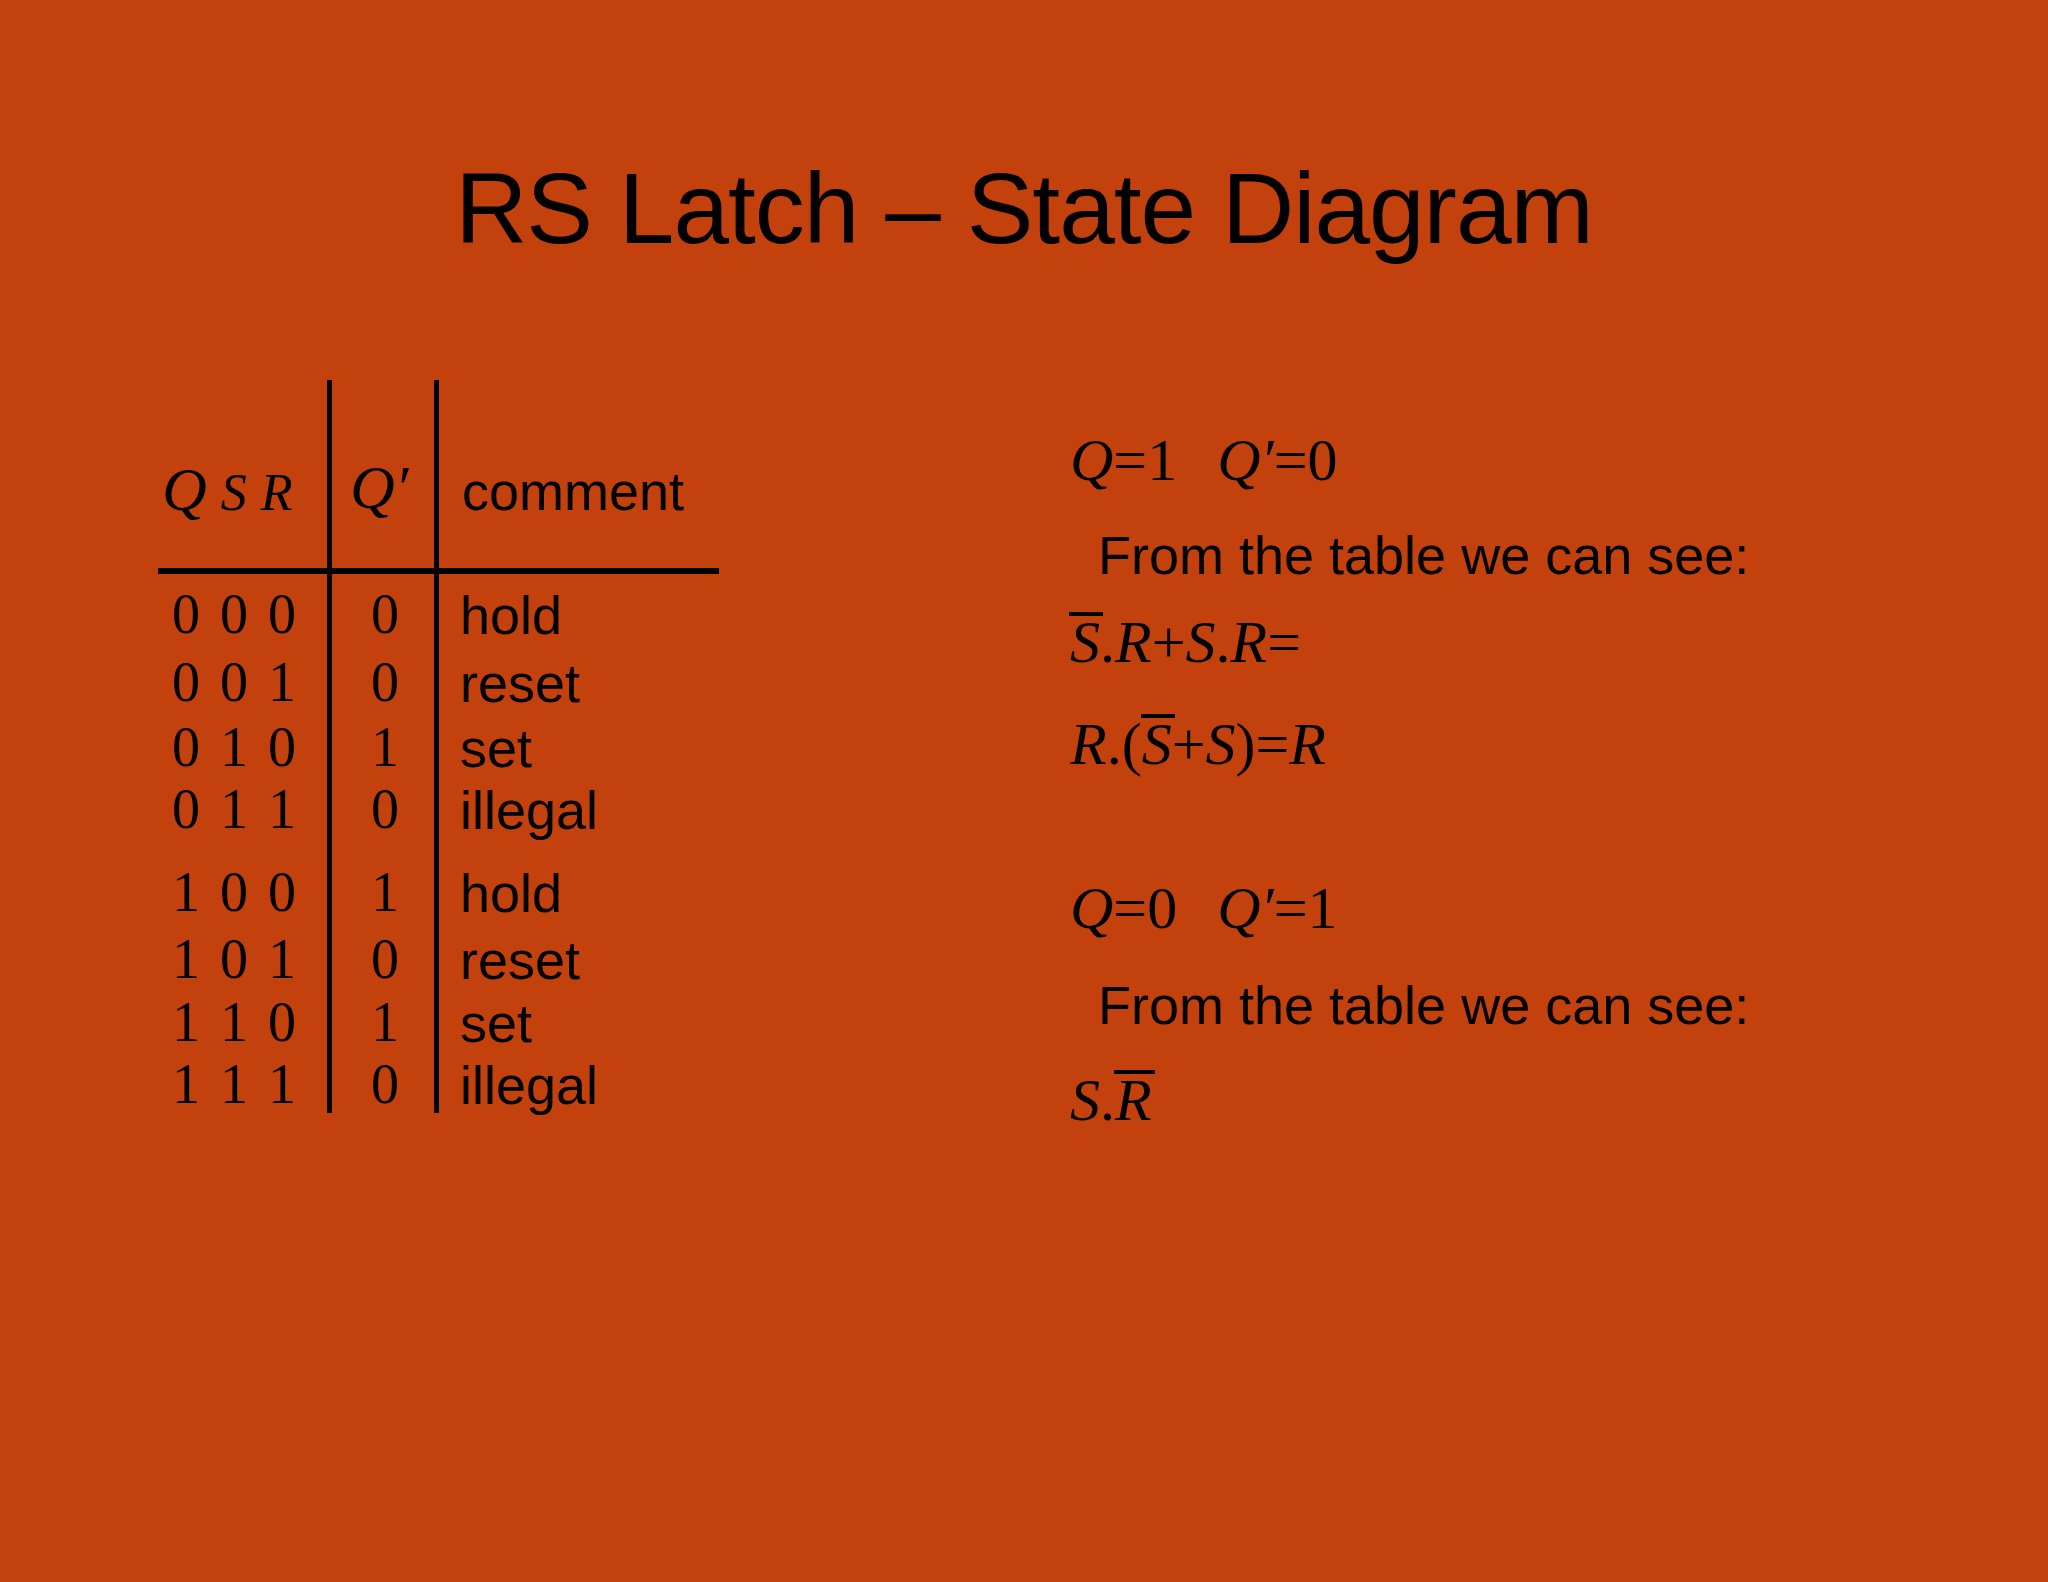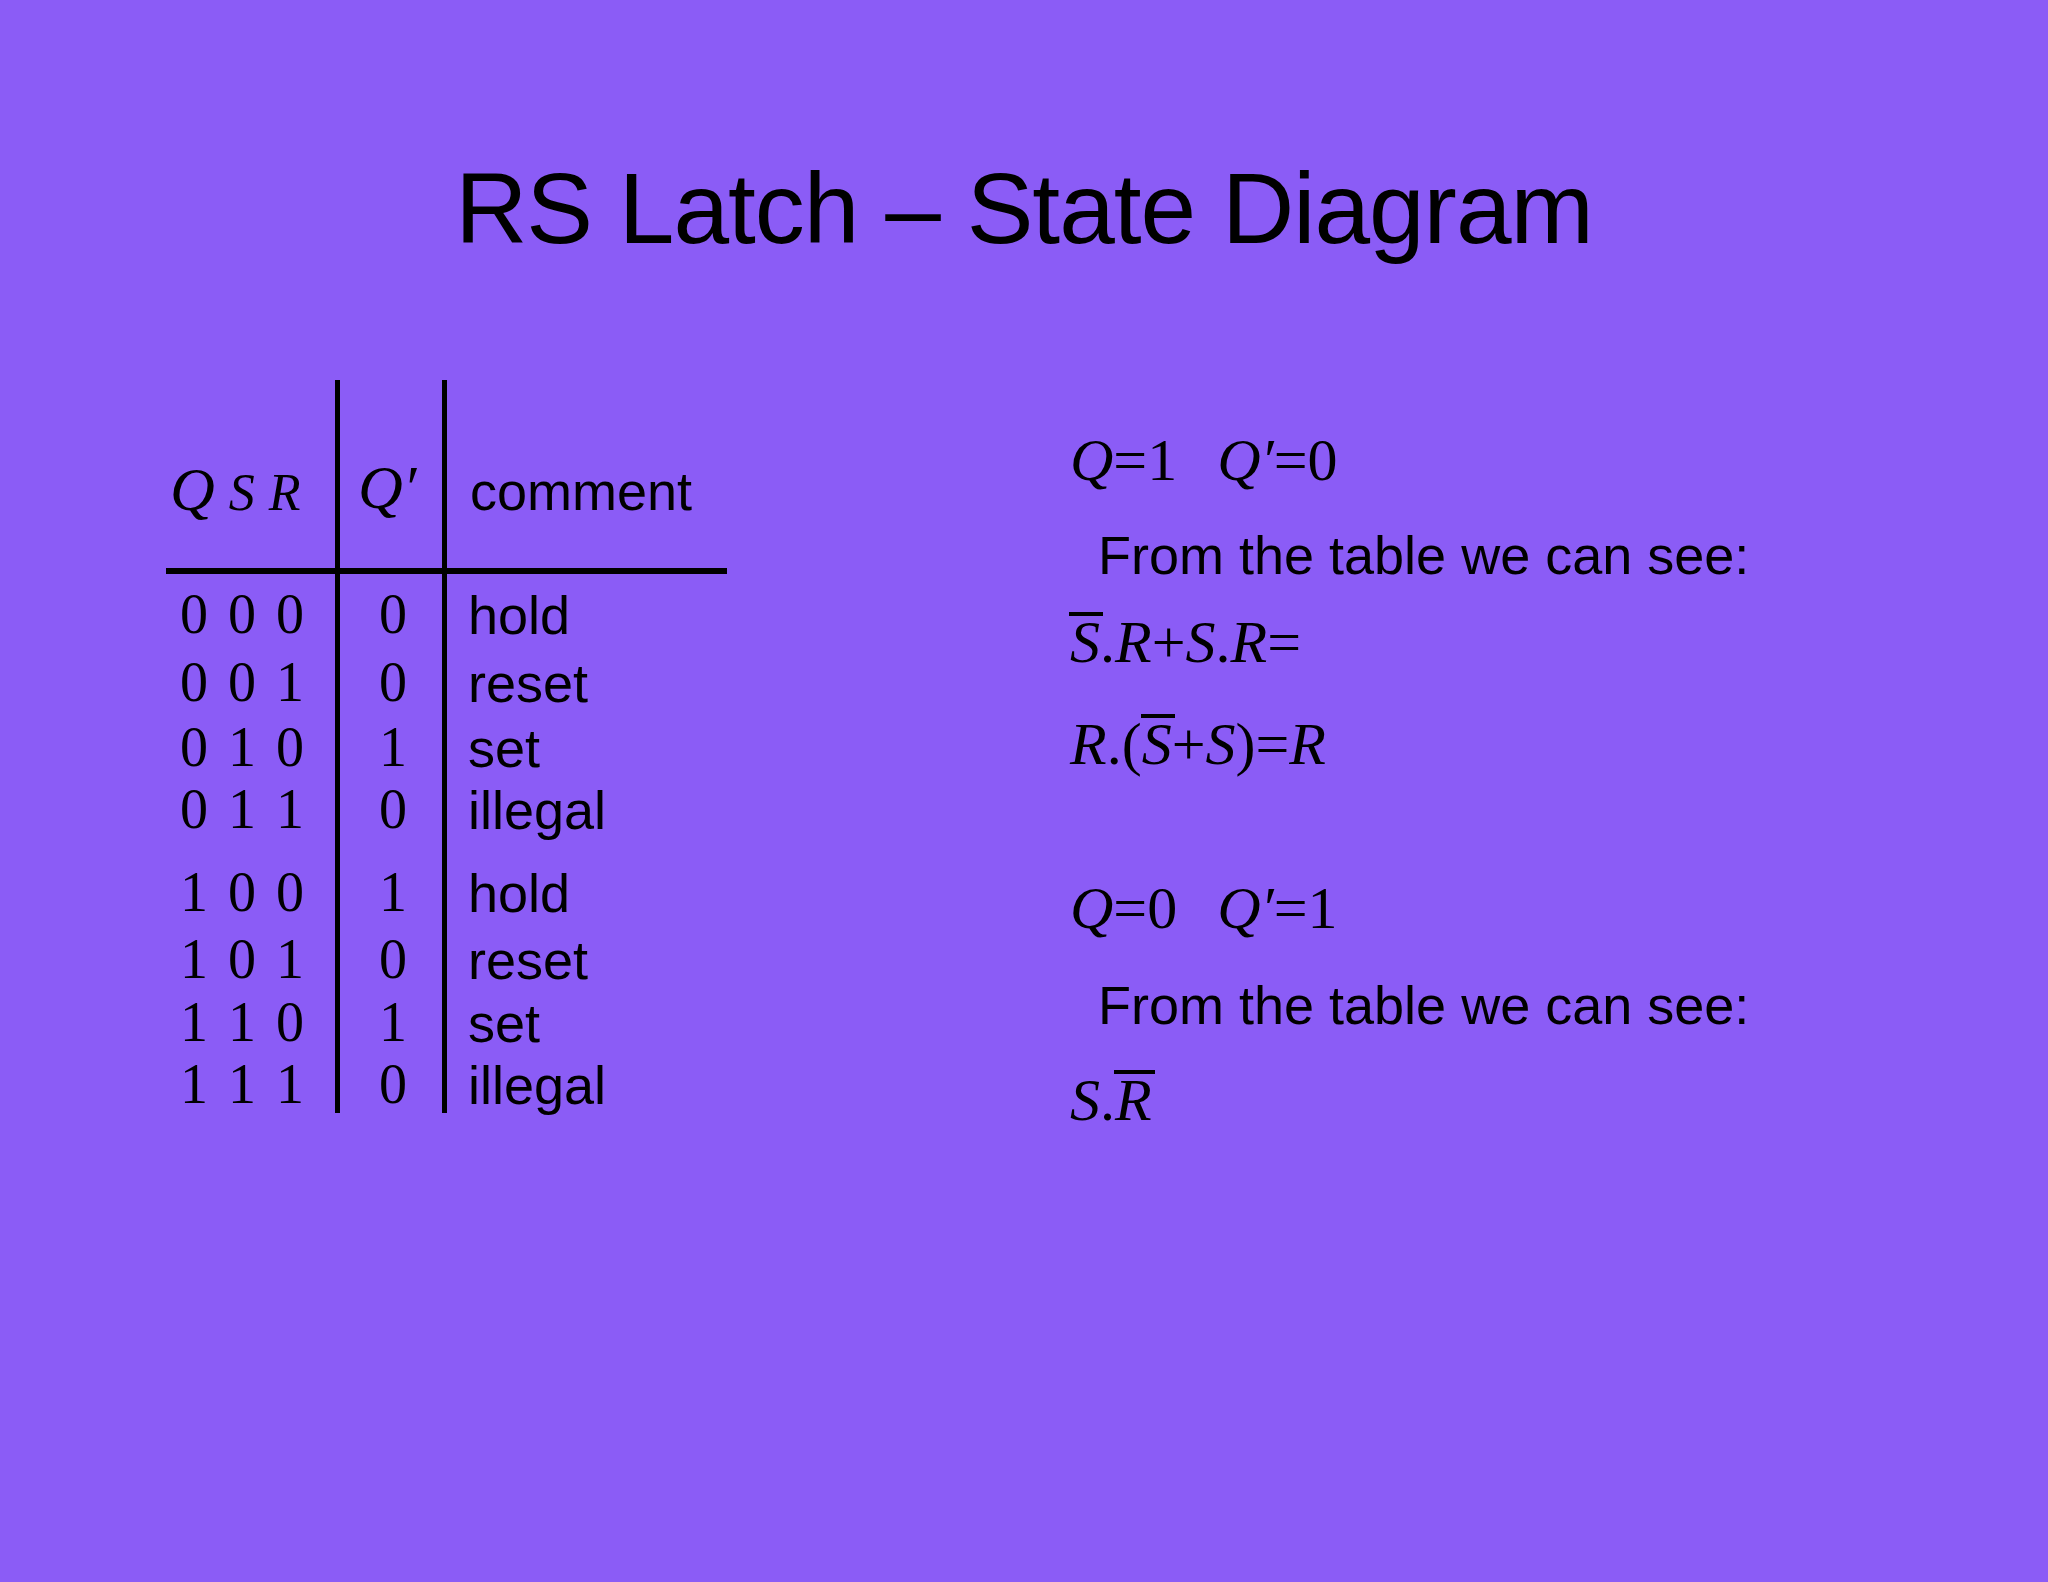--- a/index.html
+++ b/index.html
@@ -11,42 +11,42 @@
     width: 2048px;
     height: 1582px;
     font-family: "Liberation Sans", sans-serif;
     color: #000000;
     overflow: hidden;
   }
   .slide {
     position: relative;
     width: 2048px;
     height: 1582px;
-    background: #8b5cf6;
+    background: #c2410c;
   }
 
   
   .slide-title {
     position: absolute;
     left: 0;
     top: 158px;
     width: 2048px;
     text-align: center;
     font-family: "Liberation Sans", sans-serif;
     font-size: 100px;
     font-weight: normal;
     line-height: 1.0;
     letter-spacing: -1px;
     white-space: nowrap;
   }
 
   
   .truth-table {
     position: absolute;
-    left: 170px;
+    left: 162px;
     top: 368px;
     width: 740px;
     height: 745px;
   }
 
   .tt-grid {
     position: absolute;
     left: 0;
     top: 0;
     width: 740px;

